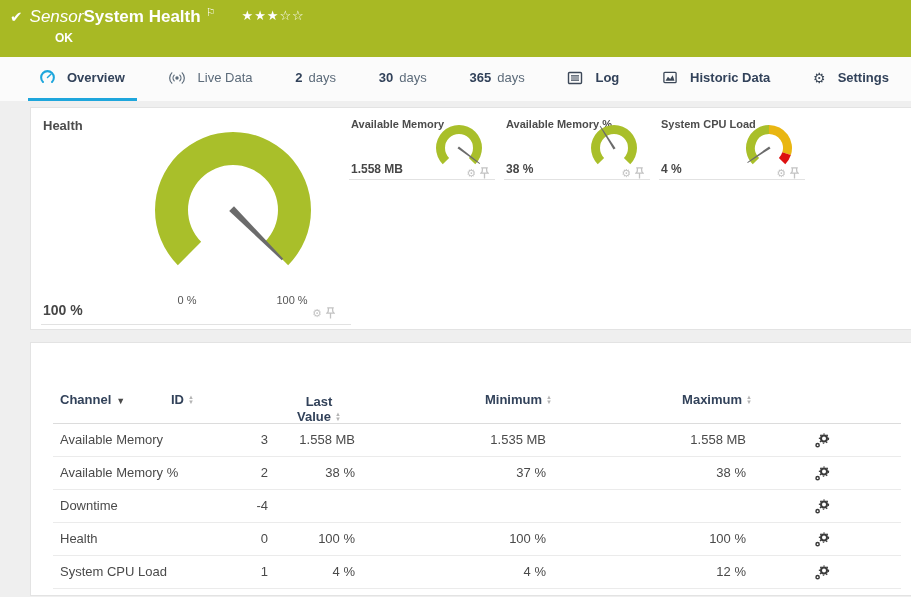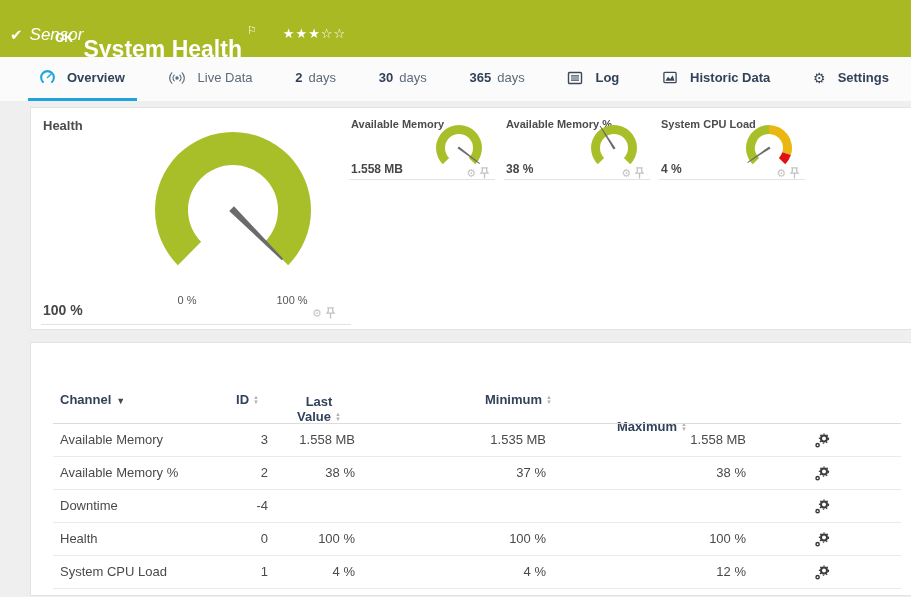--- a/index.html
+++ b/index.html
@@ -4,21 +4,21 @@
 <style>
   * { margin:0; padding:0; box-sizing:border-box; }
   html,body { width:911px; height:597px; overflow:hidden; }
   body { font-family:"Liberation Sans","DejaVu Sans",sans-serif; background:var(--page-bg); color:var(--text); }
 
   
   .appheader { height:57px; background:var(--brand-green); color:#fff; position:relative; }
   .hrow { display:flex; align-items:center; padding:7px 0 0 10px; }
   .h-check { font-size:15px; font-weight:700; margin-right:7px; }
   .h-kind { font-style:italic; font-size:17px; margin-right:0; }
-  .h-name { font-weight:700; font-size:23px;margin-top:29px; }
+  .h-name { font-weight:700; font-size:17px; }
   .h-flag { font-size:11px; vertical-align:super; margin-left:5px; position:relative; top:-5px; }
   .h-stars { font-size:13px; letter-spacing:1px; margin-left:26px; position:relative; top:-2px; }
   .h-status { position:absolute; left:55px; top:31px; font-size:12px; font-weight:700; }
 
   
   .tabbar { height:44px; background:#fbfbfb; display:flex; justify-content:space-between;
             padding:0 10px 0 28px; }
   .tab { display:flex; align-items:center; gap:6px; font-size:13px; color:var(--navy);
          padding:0 12px; cursor:pointer; border-bottom:3px solid transparent; }
   .tab b { font-weight:700; }
@@ -54,24 +54,24 @@
   .minicons svg { display:block; }
 
   
   .ring-green { fill:var(--gauge-green); }
   .zone-green { fill:var(--gauge-green); } .zone-yellow { fill:var(--gauge-yellow); } .zone-red { fill:var(--gauge-red); }
   .needle { fill:var(--needle-gray); }
 
   
   .thead-cell { position:absolute; font-size:13px; font-weight:700; color:var(--navy); }
   .h-channel { left:29px; top:49px; }
-  .h-id   { left:130px; width:98px; top:49px; text-align:right; }
+  .h-id   { left:140px; width:98px; top:49px; text-align:left; }
   .h-last { left:245px; width:86px; top:51px; text-align:center; line-height:15px; }
   .h-min  { left:386px; width:135px; top:49px; text-align:right; }
-  .h-max  { left:586px; width:135px; top:49px; text-align:left;margin-top:27px; }
+  .h-max  { left:586px; width:135px; top:49px; text-align:right; }
   .sortpair { display:inline-flex; flex-direction:column; vertical-align:middle; margin-left:4px;
               font-size:6px; line-height:5px; color:#b4b4b4; position:relative; top:-1px; }
   .sortdesc { font-size:9px; color:#4a4a4a; margin-left:5px; }
   .thead-line { position:absolute; left:22px; right:10px; top:80px; border-top:1px solid #dcdcdc; }
   .tbody { position:absolute; left:22px; right:10px; top:81px; }
   .trow { position:relative; height:33px; border-bottom:1px solid #ebebeb; font-size:13px; color:#4a4a4a; }
   .trow > span { position:absolute; top:0; line-height:32px; }
   .c-channel { left:7px; }
   .c-id   { left:130px; width:85px; text-align:right; }
   .c-last { left:225px; width:77px; text-align:right; }

